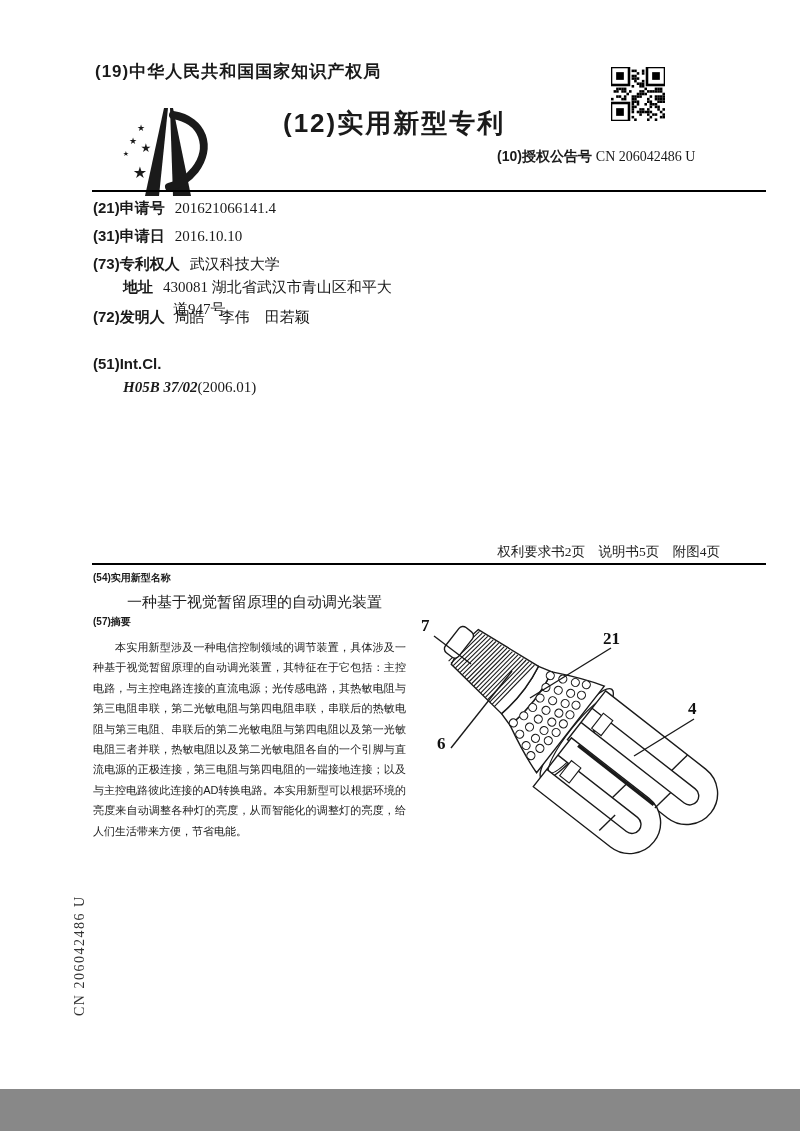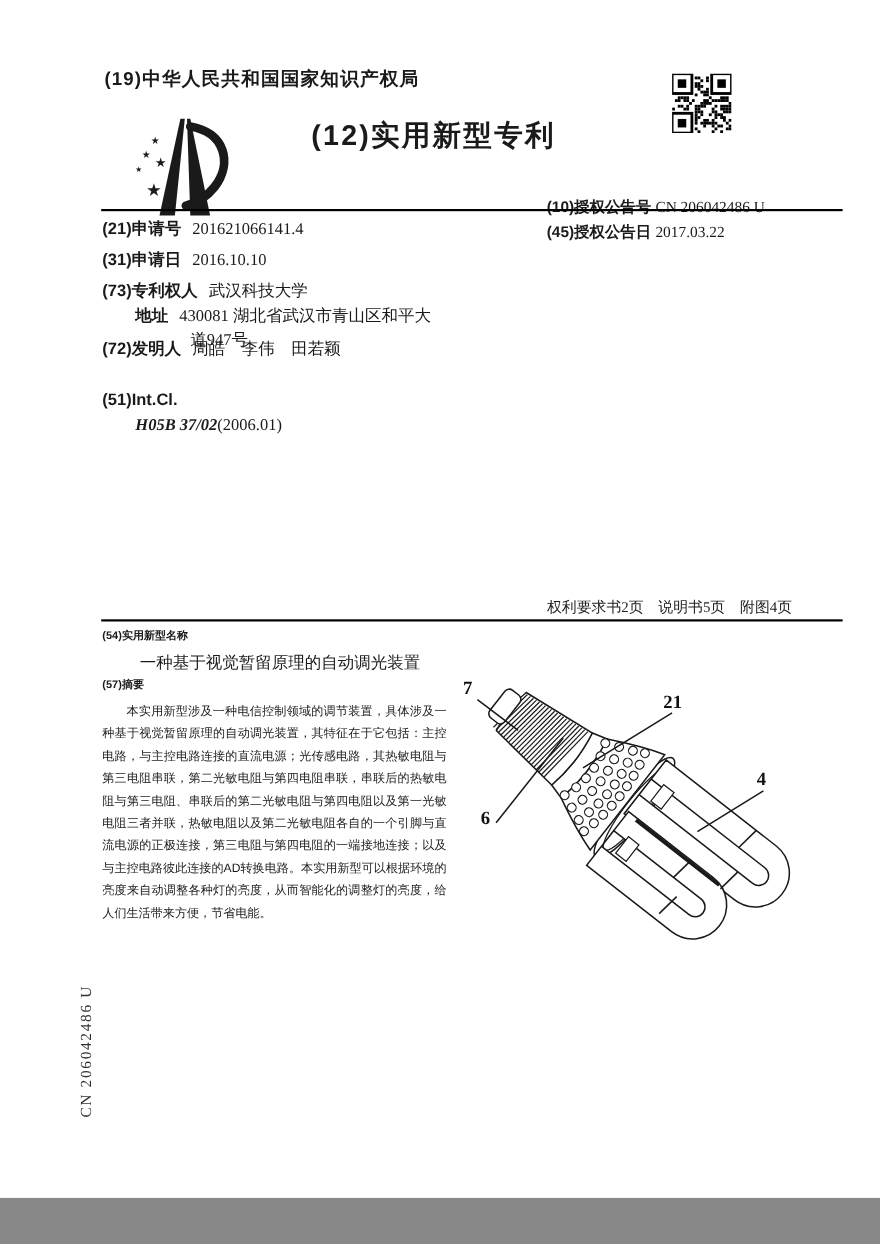--- a/index.html
+++ b/index.html
@@ -5,21 +5,21 @@
   html,body{margin:0;padding:0;background:#888;}
   .page{
     position:relative;width:800px;height:1089px;margin:0 auto;
     background:#ffffff;overflow:hidden;
     font-family:"Liberation Sans",sans-serif;color:#1a1a1a;
   }
   .abs{position:absolute;}
   .serif{font-family:"Liberation Serif","DejaVu Serif",serif;color:#222;}
   .office-line{left:95px;top:60px;font-size:17px;font-weight:bold;letter-spacing:1px;}
   .doc-type{left:283px;top:106px;font-size:26px;font-weight:bold;letter-spacing:2px;}
-  .pub-block{left:497px;top:146px;font-size:14px;line-height:21px;white-space:nowrap;margin-top:32px;}
+  .pub-block{left:497px;top:146px;font-size:14px;line-height:21px;white-space:nowrap;}
   .pub-block .lbl{font-weight:bold;}
   .pub-block .val{font-family:"Liberation Serif","DejaVu Serif",serif;}
   .rule{left:92px;width:674px;height:0;border-top:2px solid #000;}
   .biblio{left:93px;width:360px;font-size:15px;white-space:nowrap;}
   .biblio .code{font-weight:bold;text-align:center;}
   .biblio .lbl{font-weight:bold;margin-right:10px;}
   .biblio .val{font-family:"Liberation Serif","DejaVu Serif",serif;}
   .intcl{font-family:"Liberation Serif","DejaVu Serif",serif;font-style:italic;font-weight:bold;}
   .intcl-date{font-family:"Liberation Serif","DejaVu Serif",serif;font-style:normal;font-weight:normal;}
   .pages-info{left:420px;top:543px;width:300px;text-align:right;font-size:13.5px;white-space:pre;}
@@ -182,24 +182,20 @@
         <rect x="0" y="36" width="18" height="18" fill="#fff" stroke="#000" stroke-width="2.5714285714285716"></rect>
         <rect x="5.142857142857143" y="41.142857142857146" width="7.714285714285715" height="7.714285714285715" fill="#000"></rect>
       </svg>
   </div>
 
   <div class="abs pub-block">
     <div>
       <span class="lbl">(10)授权公告号</span>
       <span class="val">CN 206042486 U</span>
     </div>
-    <div>
-      <span class="lbl">(45)授权公告日</span>
-      <span class="val">2017.03.22</span>
-    </div>
   </div>
 
   <div class="abs rule" style="top:190px;"></div>
 
   <div class="abs biblio" style="top:199px;">
     <span class="code">(21)</span><span class="lbl">申请号</span><span class="val">201621066141.4</span>
   </div>
 
   <div class="abs biblio" style="top:227px;">
     <span class="code">(31)</span><span class="lbl">申请日</span><span class="val">2016.10.10</span>

